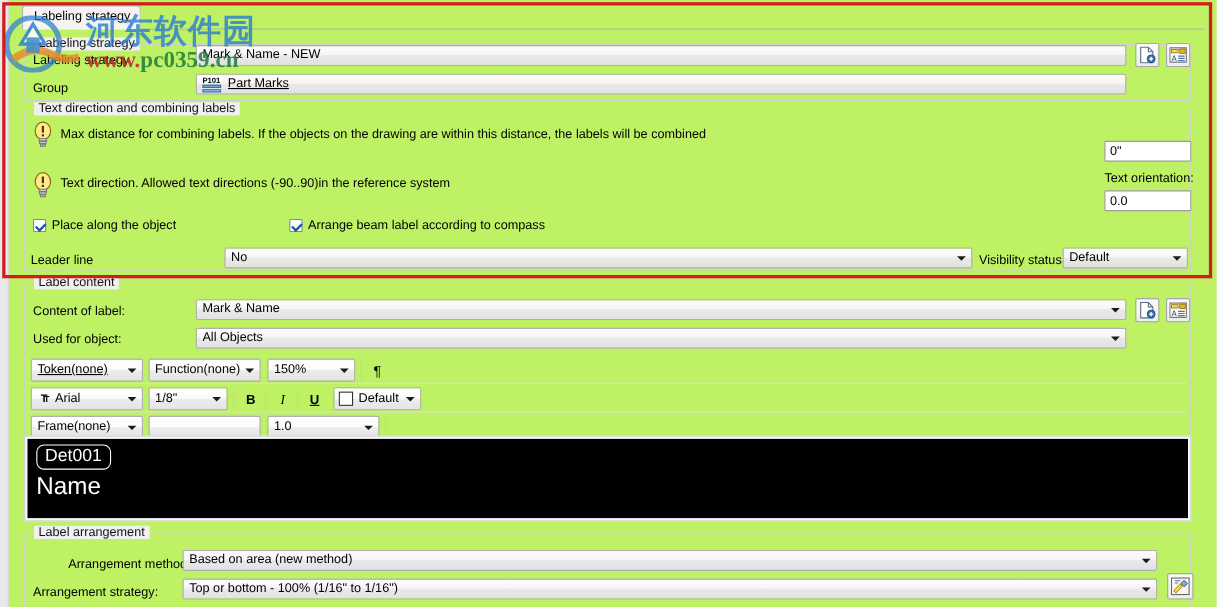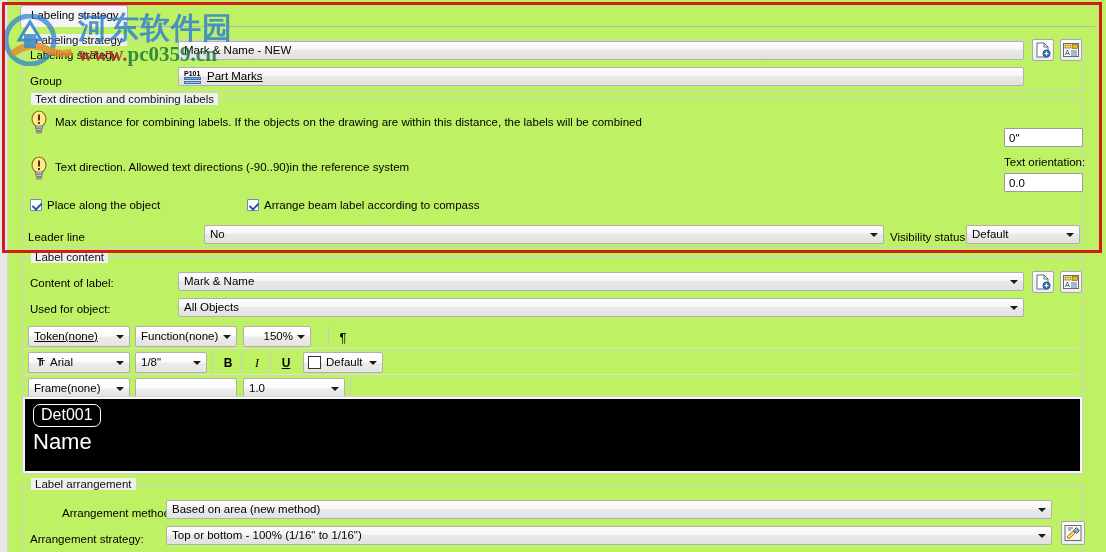--- a/index.html
+++ b/index.html
@@ -207,21 +207,21 @@
 
   <div class="txtbox" style="left:1004px; top:173px; width:79px;">
     <span>0.0</span>
   </div>
 
   <div class="cbx" style="left:30px; top:199px;">
     <span class="box checked"></span>
     <span>Place along the object</span>
   </div>
 
-  <div class="cbx" style="left:224px; top:199px;padding-left:23px;">
+  <div class="cbx" style="left:240px; top:199px;padding-left:23px;">
     <span class="box checked"></span>
     <span>Arrange beam label according to compass</span>
   </div>
 
   <div class="fld-label" style="left:28px; top:231px;">Leader line</div>
 
   <div class="combo" style="left:204px; top:225px; width:680px;">
     <span class="ctext">No</span>
     <span class="arrow"></span>
   </div>
@@ -273,21 +273,21 @@
   </div>
 
   <div class="combo boxed" style="left:28px; top:326px; width:102px; height:21px;text-decoration:underline;">
     <span class="ctext">Token(none)</span>
     <span class="arrow"></span>
   </div>
   <div class="combo boxed" style="left:135px; top:326px; width:102px; height:21px;">
     <span class="ctext">Function(none)</span>
     <span class="arrow"></span>
   </div>
-  <div class="combo boxed" style="left:243px; top:326px; width:68px; height:21px;text-align:right;">
+  <div class="combo boxed" style="left:243px; top:326px; width:80px; height:21px;">
     <span class="ctext">150%</span>
     <span class="arrow"></span>
   </div>
   <div class="sep-v" style="left:328px; top:327px; height:19px;"></div>
   <div style="position:absolute; left:334px; top:328px; width:18px; height:18px; display:flex; align-items:center; justify-content:center; font-size:13px;">
     <span>¶</span>
   </div>
   <div style="position:absolute; left:24px; top:348px; width:1055px; height:1px; background:#dcdcdc;"></div>
 
   <div class="combo boxed" style="left:28px; top:352px; width:102px; height:21px;">

